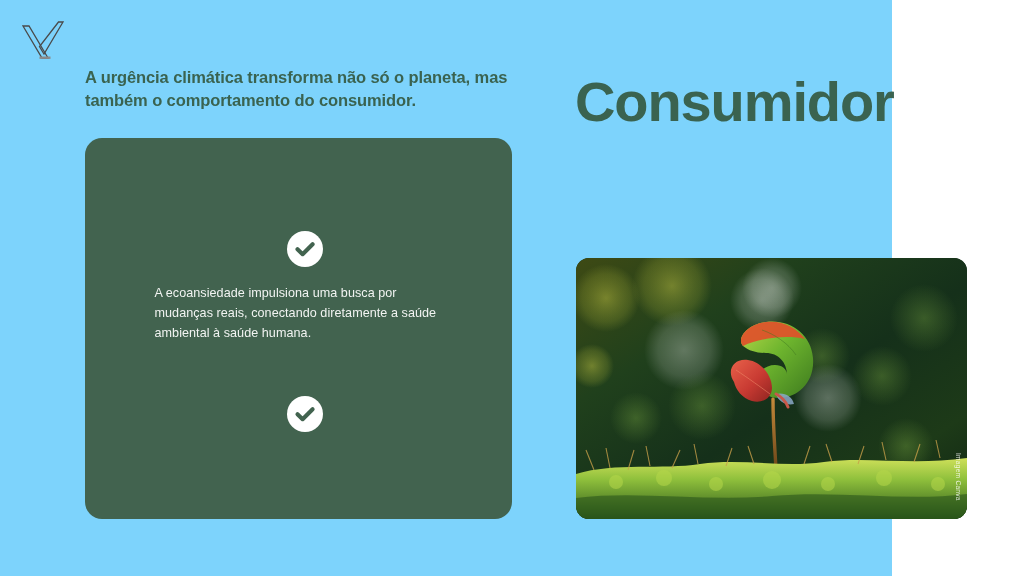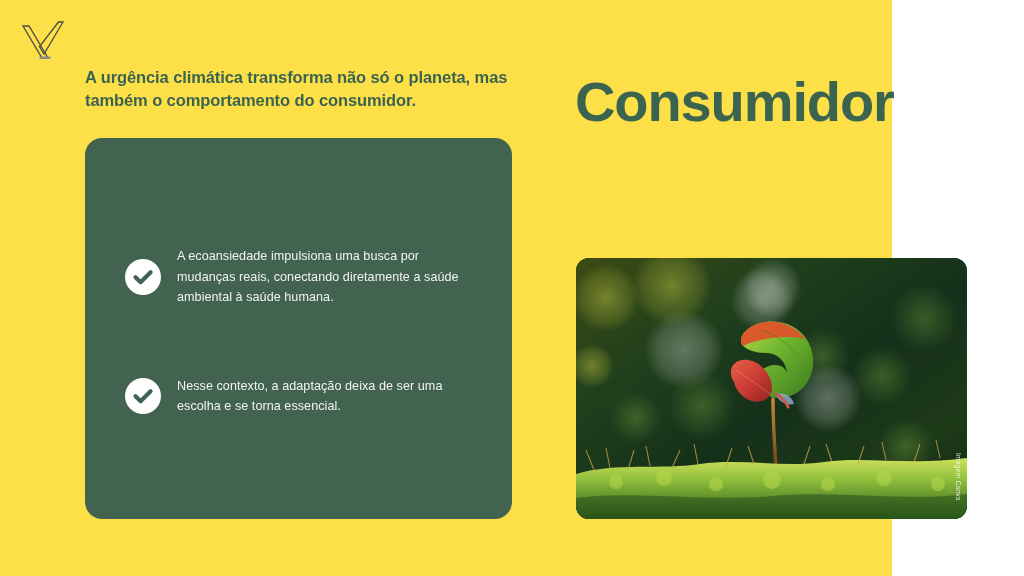--- a/index.html
+++ b/index.html
@@ -14,21 +14,21 @@
   body {
     background: #ffffff;
     font-family: "Liberation Sans", "DejaVu Sans", sans-serif;
     -webkit-font-smoothing: antialiased;
   }
 
   .slide {
     position: relative;
     width: 892px;
     height: 576px;
-    background: #fde047;
+    background: #7dd3fc;
   }
 
   
   .logo {
     position: absolute;
     left: 18px;
     top: 16px;
     width: 52px;
     height: 48px;
   }
@@ -58,20 +58,21 @@
     padding: 40px 28px 34px 40px;
     display: flex;
     flex-direction: column;
     justify-content: space-evenly;
   }
 
   .bullet {
     display: flex;
     align-items: center;
     gap: 16px;
+    flex-direction: column;
   }
 
   .check-icon {
     flex: 0 0 auto;
     width: 36px;
     height: 36px;
     position: relative;
   }
   .check-icon svg { display: block; width: 36px; height: 36px; }
 
@@ -160,21 +161,20 @@
       <span class="bullet-text">A ecoansiedade impulsiona uma busca por mudanças reais, conectando diretamente a saúde ambiental à saúde humana.</span>
     </div>
 
     <div class="bullet">
       <span class="check-icon">
         <svg viewBox="0 0 36 36" xmlns="http://www.w3.org/2000/svg">
           <circle cx="18" cy="18" r="18" fill="#ffffff"></circle>
           <path d="M10.5 18.2 L15.6 23.2 L25.6 13.2" fill="none" stroke="#42634f" stroke-width="4.1" stroke-linecap="round" stroke-linejoin="round"></path>
         </svg>
       </span>
-      <span class="bullet-text">Nesse contexto, a adaptação deixa de ser uma escolha e se torna essencial.</span>
     </div>
 
 
   </div>
 
   <h1 class="title">Consumidor</h1>
 
 
   <div class="photo">
     <span>

